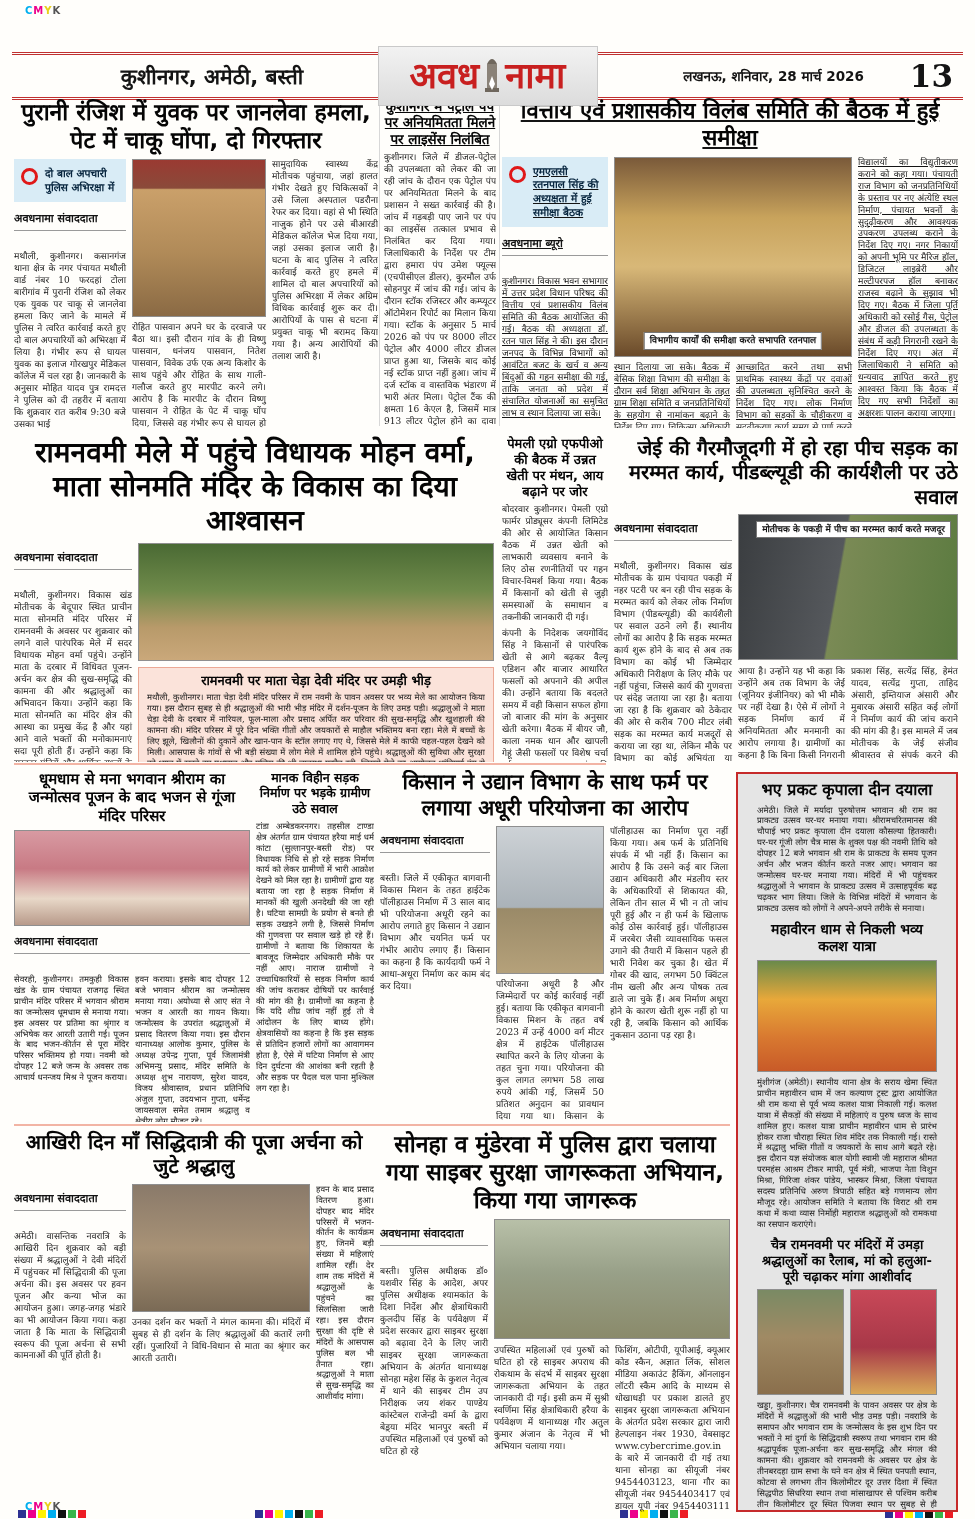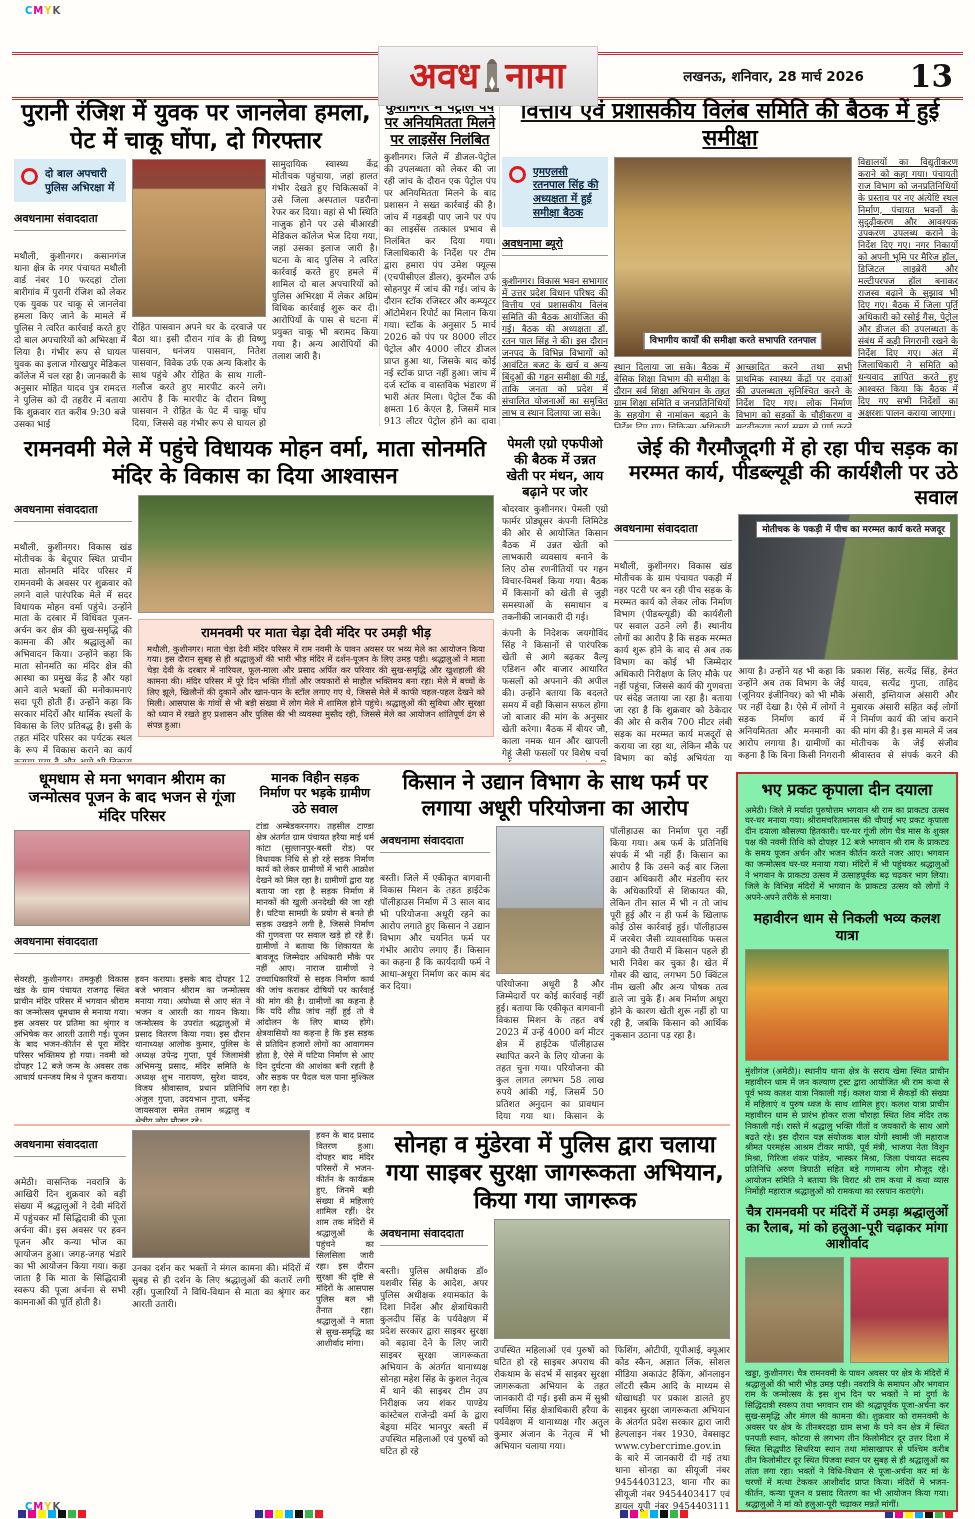--- a/index.html
+++ b/index.html
@@ -50,37 +50,38 @@
   .ph-soil{background:linear-gradient(180deg,#7a8a64 0%,#a08a64 45%,#8a6f4c 100%);}
   .ph-deity{background:linear-gradient(180deg,#c84858 0%,#a83848 55%,#d8a858 100%);}
   .ph-cap{position:absolute;bottom:6px;left:50%;transform:translateX(-50%);background:#fff;
           border:1px solid #777;padding:2px 5px;font:bold 9px "DejaVu Sans",sans-serif;
           width:max-content;max-width:88%;text-align:center;line-height:1.25;}
   .ph-cap.tr{top:6px;right:6px;left:auto;bottom:auto;transform:none;}
   
   .pinkbox{background:#fbe3da;border:1px solid #eba894;padding:5px 8px;box-sizing:border-box;}
   .pinkbox .hl{font-size:13px;margin-bottom:3px;}
   .redbox{position:absolute;left:736px;top:772px;width:222px;height:740px;border:2px solid #c62a2a;
-          background:#86efac;padding:6px 7px;box-sizing:border-box;overflow:hidden;}
+          background:#e5e5e5;padding:6px 19px;box-sizing:border-box;overflow:hidden;}
   .hr-pink{position:absolute;height:2px;background:#f2b4a4;}
   .vr{position:absolute;width:1px;background:#d8d8d8;}
 </style>
 </head>
 <body>
 
 <div class="page">
 
   <div class="cmyk-line cmyk-top"><i class="c-c">C</i><i class="c-m">M</i><i class="c-y">Y</i><i class="c-k">K</i></div>
   <div class="cmyk-line cmyk-bottom"><i class="c-c">C</i><i class="c-m">M</i><i class="c-y">Y</i><i class="c-k">K</i></div>
   <div class="regmarks" style="left:18px;"><span style="background: rgb(46, 49, 146);"></span><span style="background: rgb(236, 0, 140);"></span><span style="background: rgb(255, 242, 0);"></span><span style="background: rgb(0, 174, 239);"></span><span style="background: rgb(17, 17, 17);"></span><span style="background: rgb(57, 181, 74);"></span><span style="background: rgb(237, 28, 36);"></span></div>
   <div class="regmarks" style="left:255px;"><span style="background: rgb(46, 49, 146);"></span><span style="background: rgb(236, 0, 140);"></span><span style="background: rgb(255, 242, 0);"></span><span style="background: rgb(0, 174, 239);"></span><span style="background: rgb(17, 17, 17);"></span><span style="background: rgb(57, 181, 74);"></span><span style="background: rgb(237, 28, 36);"></span></div>
   <div class="regmarks" style="left:620px;"><span style="background: rgb(46, 49, 146);"></span><span style="background: rgb(236, 0, 140);"></span><span style="background: rgb(255, 242, 0);"></span><span style="background: rgb(0, 174, 239);"></span><span style="background: rgb(17, 17, 17);"></span><span style="background: rgb(57, 181, 74);"></span><span style="background: rgb(237, 28, 36);"></span></div>
   <div class="regmarks" style="left:885px;"><span style="background: rgb(46, 49, 146);"></span><span style="background: rgb(236, 0, 140);"></span><span style="background: rgb(255, 242, 0);"></span><span style="background: rgb(0, 174, 239);"></span><span style="background: rgb(17, 17, 17);"></span><span style="background: rgb(57, 181, 74);"></span><span style="background: rgb(237, 28, 36);"></span></div>
 
   <div class="mast">
+    <div class="mast-left">कुशीनगर, अमेठी, बस्ती</div>
     <div class="logo">
       <b>अवध</b>
       <span>
         <svg width="20" height="40" viewBox="0 0 20 40">
             <rect x="5" y="10" width="10" height="26" fill="#8a8278"></rect>
             <path d="M5 10 Q10 0 15 10 Z" fill="#6f675d"></path>
             <rect x="3" y="34" width="14" height="4" fill="#6f675d"></rect>
             <path d="M10 22 L13 30 L10 36 L7 30 Z" fill="#ffffff"></path>
           </svg>
       </span>
@@ -136,21 +137,21 @@
         <div class="ph ph-meeting" style="height:200px;margin-bottom:5px;">
           <div class="ph-cap">विभागीय कार्यों की समीक्षा करते सभापति रतनपाल</div>
         </div>
         <div class="bt" style="columns:2;column-gap:6px;">स्थान दिलाया जा सके। बैठक में बेसिक शिक्षा विभाग की समीक्षा के दौरान सर्व शिक्षा अभियान के तहत ग्राम शिक्षा समिति व जनप्रतिनिधियों के सहयोग से नामांकन बढ़ाने के निर्देश दिए गए। चिकित्सा अधिकारी को आयुष्मान भारत योजना के पात्र लाभार्थियों को शत-प्रतिशत आच्छादित करने तथा सभी प्राथमिक स्वास्थ्य केंद्रों पर दवाओं की उपलब्धता सुनिश्चित करने के निर्देश दिए गए। लोक निर्माण विभाग को सड़कों के चौड़ीकरण व सुदृढ़ीकरण कार्य समय से पूर्ण करने के निर्देश दिए गए।</div>
       </div>
       <div class="bt">विद्यालयों का विद्युतीकरण कराने को कहा गया। पंचायती राज विभाग को जनप्रतिनिधियों के प्रस्ताव पर नए अंत्येष्टि स्थल निर्माण, पंचायत भवनों के सुदृढ़ीकरण और आवश्यक उपकरण उपलब्ध कराने के निर्देश दिए गए। नगर निकायों को अपनी भूमि पर मैरिज हॉल, डिजिटल लाइब्रेरी और मल्टीपरपज हॉल बनाकर राजस्व बढ़ाने के सुझाव भी दिए गए। बैठक में जिला पूर्ति अधिकारी को रसोई गैस, पेट्रोल और डीजल की उपलब्धता के संबंध में कड़ी निगरानी रखने के निर्देश दिए गए। अंत में जिलाधिकारी ने समिति को धन्यवाद ज्ञापित करते हुए आश्वस्त किया कि बैठक में दिए गए सभी निर्देशों का अक्षरशः पालन कराया जाएगा।</div>
     </div>
   </div>
 
   <div class="art" style="left:14px;top:436px;width:482px;height:326px;">
-    <h2 class="hl" style="font-size:22px;">रामनवमी मेले में पहुंचे विधायक मोहन वर्मा, माता सोनमति मंदिर के विकास का दिया आश्वासन</h2>
+    <h2 class="hl" style="font-size:28px;">रामनवमी मेले में पहुंचे विधायक मोहन वर्मा, माता सोनमति मंदिर के विकास का दिया आश्वासन</h2>
     <div class="grid" style="grid-template-columns:118px 356px;">
       <div>
         <div class="byline">अवधनामा संवाददाता</div>
         <div class="bt">मथौली, कुशीनगर। विकास खंड मोतीचक के बेदूपार स्थित प्राचीन माता सोनमति मंदिर परिसर में रामनवमी के अवसर पर शुक्रवार को लगने वाले पारंपरिक मेले में सदर विधायक मोहन वर्मा पहुंचे। उन्होंने माता के दरबार में विधिवत पूजन-अर्चन कर क्षेत्र की सुख-समृद्धि की कामना की और श्रद्धालुओं का अभिवादन किया। उन्होंने कहा कि माता सोनमति का मंदिर क्षेत्र की आस्था का प्रमुख केंद्र है और यहां आने वाले भक्तों की मनोकामनाएं सदा पूरी होती हैं। उन्होंने कहा कि सरकार मंदिरों और धार्मिक स्थलों के विकास के लिए प्रतिबद्ध है। इसी के तहत मंदिर परिसर का पर्यटक स्थल के रूप में विकास कराने का कार्य कराया गया है और आगे भी विकास कार्य कराए जाते रहेंगे।</div>
       </div>
       <div>
         <div class="ph ph-mela" style="height:118px;margin-bottom:6px;"></div>
 
         <div class="pinkbox">
           <div class="hl">रामनवमी पर माता चेड़ा देवी मंदिर पर उमड़ी भीड़</div>
@@ -229,20 +230,21 @@
       <h3 class="hl" style="font-size:13px;">चैत्र रामनवमी पर मंदिरों में उमड़ा श्रद्धालुओं का रैलाब, मां को हलुआ-पूरी चढ़ाकर मांगा आशीर्वाद</h3>
       <div class="grid" style="grid-template-columns:1fr 1fr;margin-bottom:5px;">
         <div class="ph ph-soil" style="height:106px;"></div>
         <div class="ph ph-deity" style="height:106px;"></div>
       </div>
       <div class="bt-s">खड्डा, कुशीनगर। चैत्र रामनवमी के पावन अवसर पर क्षेत्र के मंदिरों में श्रद्धालुओं की भारी भीड़ उमड़ पड़ी। नवरात्रि के समापन और भगवान राम के जन्मोत्सव के इस शुभ दिन पर भक्तों ने मां दुर्गा के सिद्धिदात्री स्वरूप तथा भगवान राम की श्रद्धापूर्वक पूजा-अर्चना कर सुख-समृद्धि और मंगल की कामना की। शुक्रवार को रामनवमी के अवसर पर क्षेत्र के तीनबरदहा ग्राम सभा के घने वन क्षेत्र में स्थित पनपती स्थान, कोटवा से लगभग तीन किलोमीटर दूर उत्तर दिशा में स्थित सिद्धपीठ सिधरिया स्थान तथा मांसाखापर से पश्चिम करीब तीन किलोमीटर दूर स्थित पिजवा स्थान पर सुबह से ही श्रद्धालुओं का तांता लगा रहा। भक्तों ने विधि-विधान से पूजा-अर्चना कर मां के चरणों में मत्था टेककर आशीर्वाद प्राप्त किया। मंदिरों में भजन-कीर्तन, कन्या पूजन व प्रसाद वितरण का भी आयोजन किया गया। श्रद्धालुओं ने मां को हलुआ-पूरी चढ़ाकर मन्नतें मांगीं।</div>
     </div>
   </div>
 
   <div class="art" style="left:14px;top:1130px;width:360px;height:382px;">
+    <h2 class="hl" style="font-size:20px;">आखिरी दिन माँ सिद्धिदात्री की पूजा अर्चना को जुटे श्रद्धालु</h2>
     <div class="grid" style="grid-template-columns:112px 178px 58px;">
       <div>
         <div class="byline">अवधनामा संवाददाता</div>
         <div class="bt">अमेठी। वासन्तिक नवरात्रि के आखिरी दिन शुक्रवार को बड़ी संख्या में श्रद्धालुओं ने देवी मंदिरों में पहुंचकर माँ सिद्धिदात्री की पूजा अर्चना की। इस अवसर पर हवन पूजन और कन्या भोज का आयोजन हुआ। जगह-जगह भंडारे का भी आयोजन किया गया। कहा जाता है कि माता के सिद्धिदात्री स्वरूप की पूजा अर्चना से सभी कामनाओं की पूर्ति होती है।</div>
       </div>
       <div>
         <div class="ph ph-crowd" style="height:128px;margin-bottom:5px;"></div>
         <div class="bt">उनका दर्शन कर भक्तों ने मंगल कामना की। मंदिरों में सुबह से ही दर्शन के लिए श्रद्धालुओं की कतारें लगी रहीं। पुजारियों ने विधि-विधान से माता का श्रृंगार कर आरती उतारी।</div>
       </div>
       <div class="bt-s">हवन के बाद प्रसाद वितरण हुआ। दोपहर बाद मंदिर परिसरों में भजन-कीर्तन के कार्यक्रम हुए, जिनमें बड़ी संख्या में महिलाएं शामिल रहीं। देर शाम तक मंदिरों में श्रद्धालुओं के पहुंचने का सिलसिला जारी रहा। इस दौरान सुरक्षा की दृष्टि से मंदिरों के आसपास पुलिस बल भी तैनात रहा। श्रद्धालुओं ने माता से सुख-समृद्धि का आशीर्वाद मांगा।</div>

